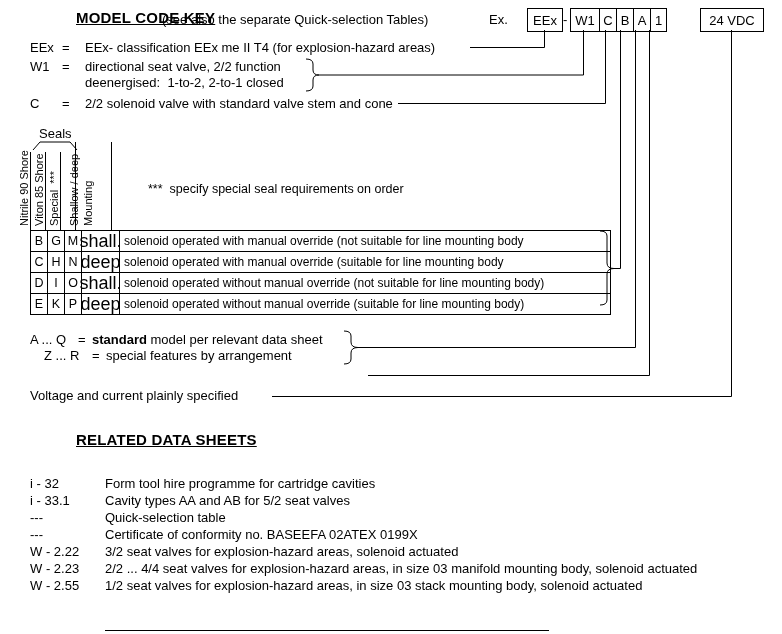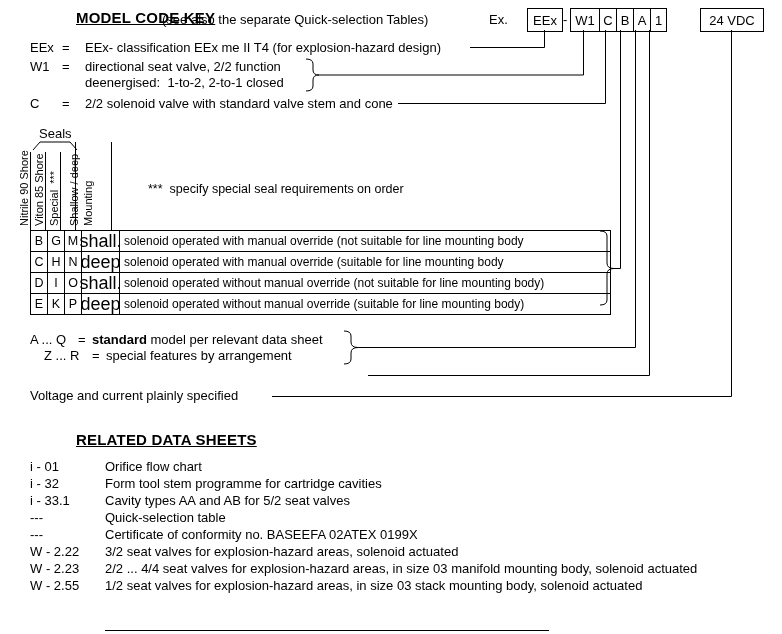--- a/index.html
+++ b/index.html
@@ -69,21 +69,21 @@
   <div class="abs t" style="left:563px;top:12px">-</div>
   <div class="cellgroup" style="left:570px;top:8px">
       <div class="cell" style="width:28px">W1</div>
       <div class="cell" style="width:16px">C</div>
       <div class="cell" style="width:16px">B</div>
       <div class="cell" style="width:16px">A</div>
       <div class="cell" style="width:15px">1</div>
     </div>
   <div class="box" style="left:700px;top:8px;width:62px;height:22px">24 VDC</div>
 
-  <div class="abs" style="left:30px;top:40px"><span class="lcode t">EEx</span><span class="leq t">=</span><span class="t">EEx- classification EEx me II T4 (for explosion-hazard design)</span></div>
+  <div class="abs" style="left:30px;top:40px"><span class="lcode t">EEx</span><span class="leq t">=</span><span class="t">EEx- classification EEx me II T4 (for explosion-hazard areas)</span></div>
   <div class="abs" style="left:30px;top:59px"><span class="lcode t">W1</span><span class="leq t">=</span><span class="t">directional seat valve, 2/2 function</span></div>
   <div class="abs t" style="left:85px;top:75px">deenergised:  1-to-2, 2-to-1 closed</div>
   <div class="abs" style="left:30px;top:96px"><span class="lcode t">C</span><span class="leq t">=</span><span class="t">2/2 solenoid valve with standard valve stem and cone</span></div>
 
   <div class="abs t" style="left:39px;top:126px">Seals</div>
   <div class="vlab" style="left:31px;top:213px">Nitrile 90 Shore</div>
   <div class="vlab" style="left:46px;top:213px">Viton 85 Shore</div>
   <div class="vlab" style="left:61px;top:213px">Special  ***</div>
   <div class="vlab" style="left:81px;top:213px">Shallow / deep</div>
   <div class="vlab" style="left:95px;top:213px">Mounting</div>
@@ -118,22 +118,21 @@
       <div class="sc s2">deep</div>
       <div class="sc s3">solenoid operated without manual override (suitable for line mounting body)</div>
     </div>
   </div>
 
   <div class="abs" style="left:30px;top:332px"><span class="bcode t">A ... Q</span><span class="beq t">=</span><span class="t"></span><b class="t">standard</b><span class="t"> model per relevant data sheet</span></div>
   <div class="abs" style="left:44px;top:348px"><span class="bcode t">Z ... R</span><span class="beq t">=</span><span class="t">special features by arrangement</span><b class="t"></b><span class="t"></span></div>
   <div class="abs title" style="left:30px;top:431px">RELATED DATA SHEETS</div>
 
   <div class="abs t" style="left:30px;top:388px">Voltage and current plainly specified</div>
-  <div class="abs" style="left:30px;top:459px"><span class="dcode t">i - 01</span><span class="t">Orifice flow chart</span></div>
-  <div class="abs" style="left:30px;top:476px"><span class="dcode t">i - 32</span><span class="t">Form tool stem programme for cartridge cavities</span></div>
+  <div class="abs" style="left:30px;top:476px"><span class="dcode t">i - 32</span><span class="t">Form tool hire programme for cartridge cavities</span></div>
   <div class="abs" style="left:30px;top:493px"><span class="dcode t">i - 33.1</span><span class="t">Cavity types AA and AB for 5/2 seat valves</span></div>
   <div class="abs" style="left:30px;top:510px"><span class="dcode t">---</span><span class="t">Quick-selection table</span></div>
   <div class="abs" style="left:30px;top:527px"><span class="dcode t">---</span><span class="t">Certificate of conformity no. BASEEFA 02ATEX 0199X</span></div>
   <div class="abs" style="left:30px;top:544px"><span class="dcode t">W - 2.22</span><span class="t">3/2 seat valves for explosion-hazard areas, solenoid actuated</span></div>
   <div class="abs" style="left:30px;top:561px"><span class="dcode t">W - 2.23</span><span class="t">2/2 ... 4/4 seat valves for explosion-hazard areas, in size 03 manifold mounting body, solenoid actuated</span></div>
   <div class="abs" style="left:30px;top:578px"><span class="dcode t">W - 2.55</span><span class="t">1/2 seat valves for explosion-hazard areas, in size 03 stack mounting body, solenoid actuated</span></div>
 
 </div>
 
 </body></html>

